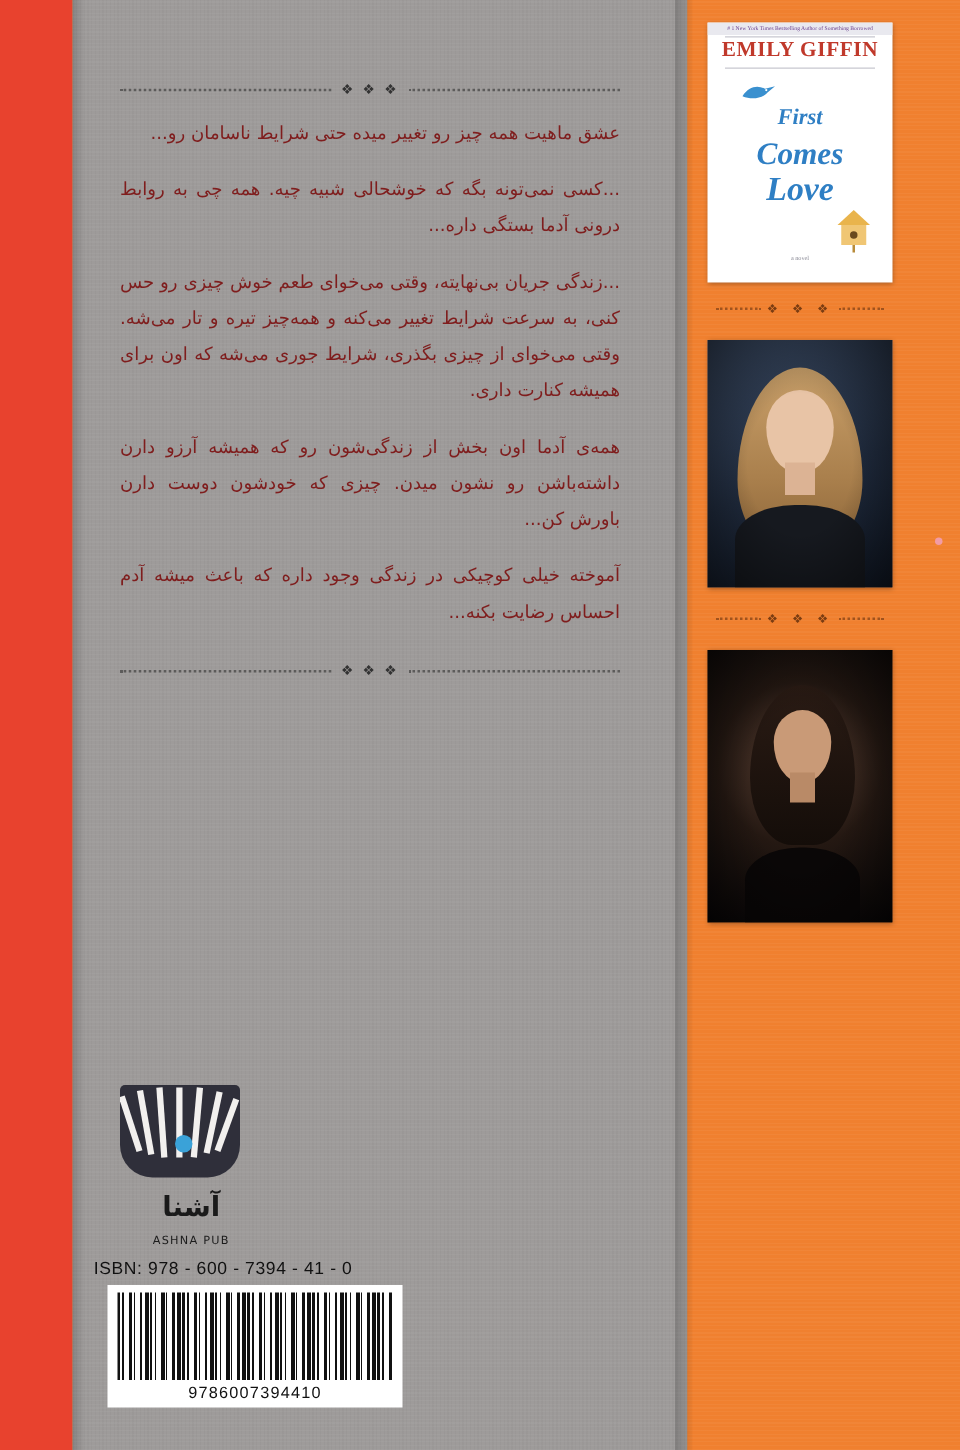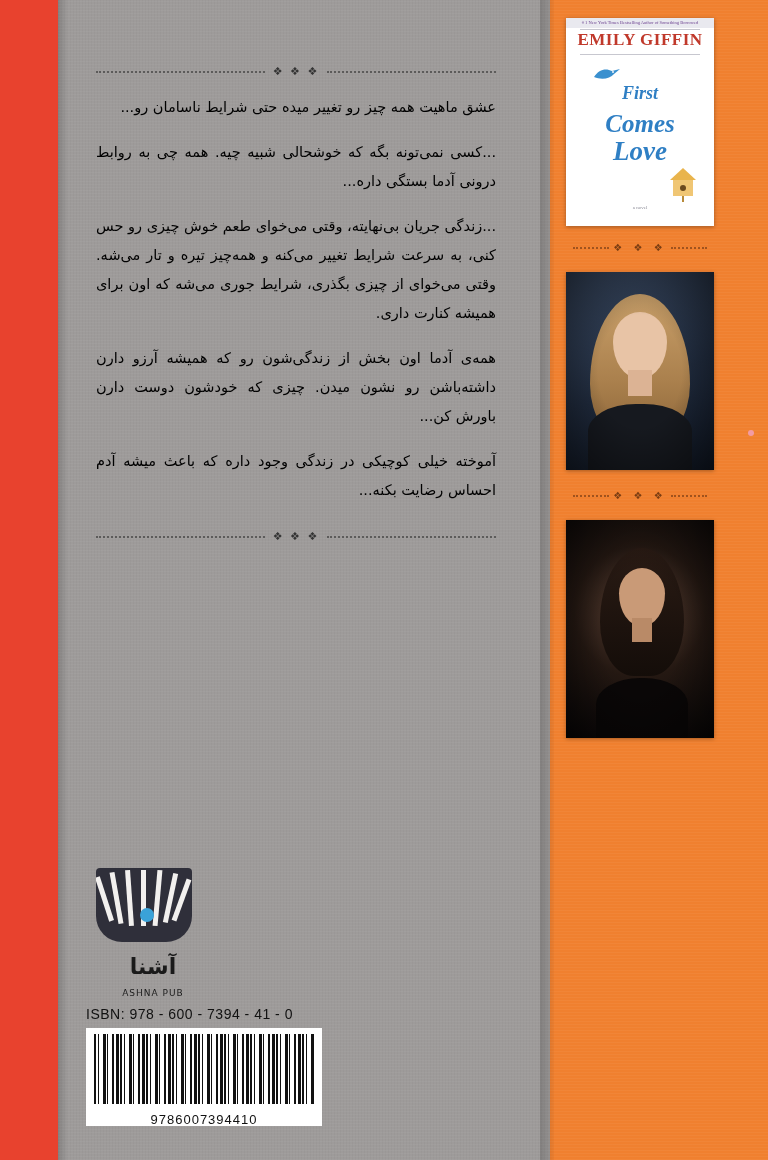--- a/index.html
+++ b/index.html
@@ -93,21 +93,21 @@
     font-size: 11px;
     letter-spacing: 2px;
     line-height: 1;
     color: #333;
   }
   .para {
     font-family: "DejaVu Sans", sans-serif;
     font-size: 14.5px;
     line-height: 2.0;
     margin: 0 0 16px 0;
-    color: #000000;
+    color: #7f1d1d;
     text-align: justify;
     text-justify: inter-word;
   }
   .divider-bottom {
     margin-top: 26px;
     margin-bottom: 0;
   }
 
   
   .author-block {
@@ -176,21 +176,21 @@
     text-align: center;
     font-size: 22px;
     font-weight: bold;
     color: #1a1a1a;
     direction: rtl;
   }
 
   
   .isbn-text {
     position: absolute;
-    left: 86px;
+    left: 75px;
     top: 1006px;
     font-family: "Liberation Sans", sans-serif;
     font-size: 14px;
     color: #111;
     letter-spacing: 0.5px;
   }
   .barcode-box {
     position: absolute;
     left: 86px;
     top: 1028px;
@@ -212,21 +212,21 @@
         #111 13px, #111 14px, #fff 14px, #fff 18px,
         #111 18px, #111 20px, #fff 20px, #fff 22px,
         #111 22px, #111 25px, #fff 25px, #fff 26px);
   }
   .barcode-number {
     text-align: center;
     font-family: "Liberation Sans", sans-serif;
     font-size: 13px;
     letter-spacing: 1px;
     color: #111;
-    margin-top: 8px;
+    margin-top: 2px;
   }
 
   
   .right-col {
     position: absolute;
     left: 560px;
     top: 0;
     width: 200px;
     height: 1151px;
   }

